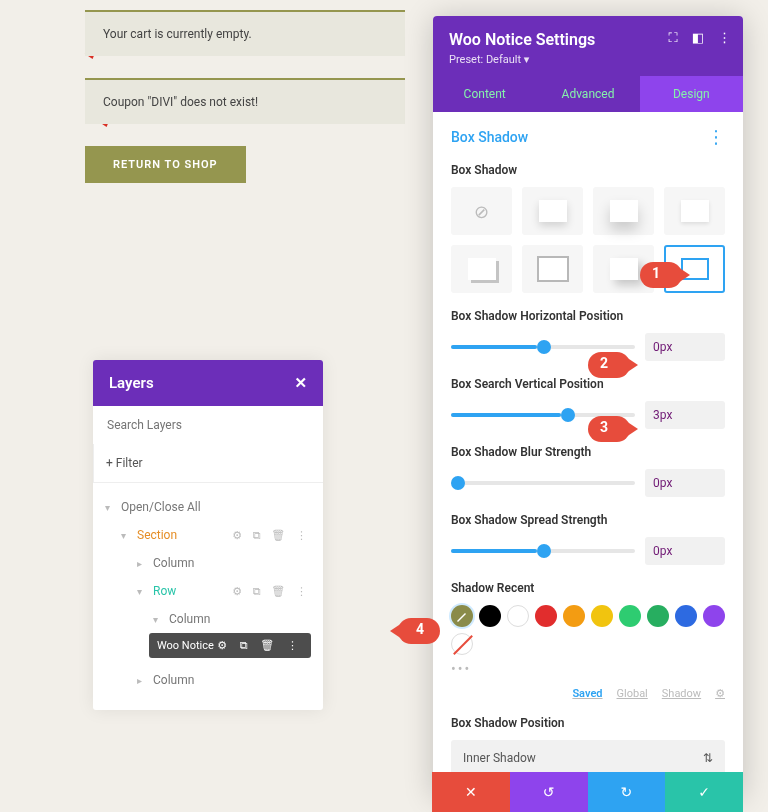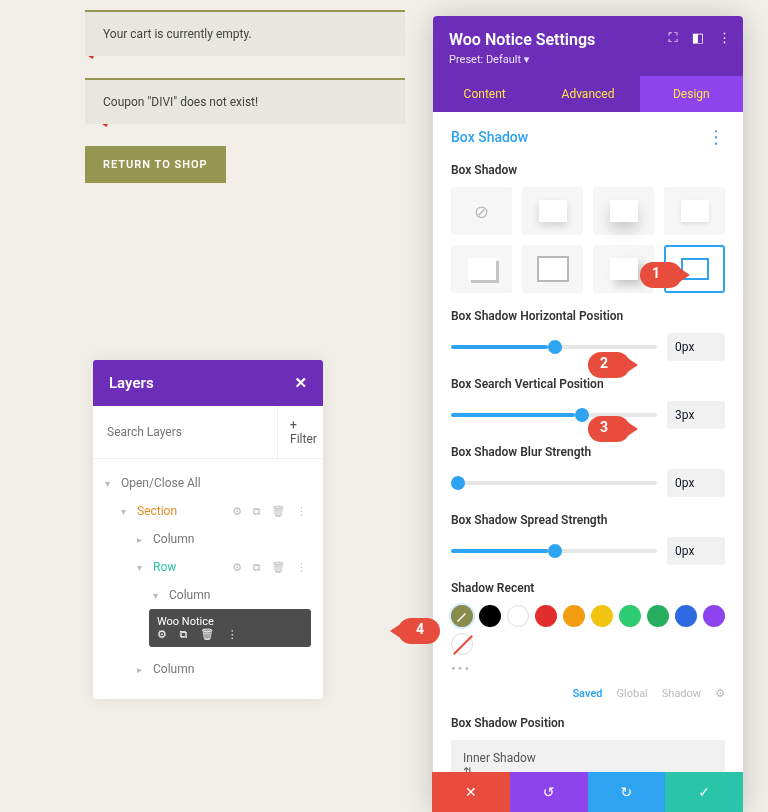--- a/index.html
+++ b/index.html
@@ -1,80 +1,80 @@
 <!DOCTYPE html>
 <html><head>
 <meta charset="utf-8">
 <style>
   * { box-sizing: border-box; margin: 0; padding: 0; font-family: -apple-system, BlinkMacSystemFont, "Segoe UI", Roboto, Helvetica, Arial, sans-serif; }
   body { background: #f2efe9; width: 768px; height: 812px; position: relative; overflow: hidden; }
 
   
   .page-area { position: absolute; left: 85px; top: 10px; width: 320px; }
   .notice { background: #e8e7dd; border-top: 2px solid #95964f; padding: 15px 18px; font-size: 12px; color: #444; margin-bottom: 22px; }
-  .return-btn { display: inline-block; background: #95964f; color: #fff; padding: 12px 18px; font-size: 11px; letter-spacing: 1px; font-weight: 600; }
+  .return-btn { display: inline-block; background: #95964f; color: #fff; padding: 12px 28px; font-size: 11px; letter-spacing: 1px; font-weight: 600; }
 
   .arrow { position: absolute; color: #d93025; font-size: 28px; transform: rotate(28deg); }
 
   .callout { position: absolute; width: 42px; height: 26px; background: #e74c3c; border-radius: 13px 13px 13px 13px; }
   .callout::after { content: ""; position: absolute; right: -8px; top: 5px; border-left: 12px solid #e74c3c; border-top: 8px solid transparent; border-bottom: 8px solid transparent; }
   .callout span { color:#fff; font-weight:bold; font-size:14px; position:absolute; left:12px; top:3px; }
   .callout.left::after { left:-8px; right:auto; border-left:none; border-right:12px solid #e74c3c; }
   .callout.left span { left:18px; }
 
   
   .layers { position: absolute; left: 93px; top: 360px; width: 230px; background: #fff; box-shadow: 0 0 18px rgba(0,0,0,0.08); border-radius: 3px; }
   .layers-head { background: #6c2eb9; color: #fff; padding: 14px 16px; display:flex; justify-content:space-between; align-items:center; font-size:15px; font-weight:600; border-radius:3px 3px 0 0;}
-  .layers-search { display:flex; border-bottom:1px solid #eee; }
+  .layers-search { display:flex; border-bottom:1px solid #eee;flex-direction:column; }
   .layers-search input { flex:1; border:none; padding:12px 14px; font-size:12px; color:#999; outline:none; }
   .layers-filter { padding:12px 12px; font-size:12px; color:#555; border-left:1px solid #eee; }
   .layers-body { padding:10px 0 16px; font-size:12px; color:#777; }
   .layer-row { display:flex; align-items:center; padding:7px 12px; }
   .layer-row .caret { width:10px; color:#bbb; font-size:10px; margin-right:6px;}
   .layer-row .label { flex:1; }
   .layer-row.section .label { color:#e58e26; }
   .layer-row.rowtype .label { color:#29c4a9; }
   .layer-row .icons { color:#bbb; font-size:11px; letter-spacing:4px; }
   .layer-row.indent1 { padding-left:28px; }
   .layer-row.indent2 { padding-left:44px; }
   .layer-row.indent3 { padding-left:60px; }
-  .woo-pill { background:#4d4d4d; color:#fff; border-radius:3px; padding:6px 8px; display:flex; margin-left:56px; margin-right:12px; font-size:11px;flex-direction:column; }
+  .woo-pill { background:#4d4d4d; color:#fff; border-radius:3px; padding:6px 8px; display:flex; align-items:center; margin-left:56px; margin-right:12px; font-size:11px; }
   .woo-pill .t { flex:1; }
   .woo-pill .ic { font-size:11px; letter-spacing:5px; }
 
   
   .settings { position: absolute; right: 25px; top: 16px; width: 310px; background:#fff; box-shadow: 0 2px 30px rgba(0,0,0,0.2); border-radius:4px 4px 0 0;margin-left:14px; }
   .s-header { background:#6c2eb9; color:#fff; padding:14px 16px 10px; border-radius:4px 4px 0 0; position:relative;}
   .s-title { font-size:16px; font-weight:600; }
   .s-preset { font-size:11px; opacity:.85; margin-top:4px; }
   .s-header-icons { position:absolute; right:12px; top:14px; display:flex; gap:14px; font-size:13px;}
   .s-tabs { display:flex; background:#6c2eb9; }
-  .s-tab { flex:1; text-align:center; color:#fde047; font-size:12px; padding:11px 0;}
+  .s-tab { flex:1; text-align:center; color:#86efac; font-size:12px; padding:11px 0;}
   .s-tab.active { background:#8e44ec; }
   .s-body { padding:14px 18px 6px; }
   .s-section-title { color:#2ea3f2; font-size:14px; font-weight:500; display:flex; justify-content:space-between; align-items:center;}
   .s-section-title .dots { color:#2ea3f2; font-size:18px; }
   .opt-label { font-size:12px; color:#333; font-weight:600; margin-top:16px; margin-bottom:10px; }
   .shadow-grid { display:grid; grid-template-columns:repeat(4,1fr); gap:10px; }
   .shadow-cell { background:#f6f6f6; height:48px; border-radius:3px; display:flex; align-items:center; justify-content:center; }
   .shadow-inner { width:28px; height:22px; background:#fff; }
   .sc-none { color:#bbb; font-size:18px; }
   .shadow-cell.sel { background:#fff; border:2px solid #2ea3f2; }
   .shadow-cell.sel .shadow-inner{ border:2px solid #2ea3f2; background:#fff;}
   .slider-row { display:flex; align-items:center; gap:10px; }
   .slider { flex:1; position:relative; height:4px; background:#e6e6e6; border-radius:2px; }
   .slider .fill { position:absolute; height:4px; background:#2ea3f2; border-radius:2px; }
   .slider .thumb { position:absolute; top:-5px; width:14px; height:14px; background:#2ea3f2; border-radius:50%; }
-  .val { width:58px; background:#f1f1f1; color:#0f172a; font-size:12px; padding:7px 8px; border-radius:3px; }
+  .val { width:80px; background:#f1f1f1; color:#701a75; font-size:12px; padding:7px 8px; border-radius:3px; }
   .swatches { display:flex; gap:6px; align-items:center; flex-wrap:wrap; margin-top:6px; position:relative;}
   .sw { width:22px; height:22px; border-radius:50%; }
   .sw.ring { box-shadow:0 0 0 2px #cfeaff; }
-  .sw-tabs { display:flex; gap:14px; font-size:11px; color:#bbb; margin-top:10px; justify-content:flex-end; align-items:center;}
+  .sw-tabs { display:flex; gap:14px; font-size:11px; color:#bbb; margin-top:10px; justify-content:flex-end; align-items:center;text-decoration:underline;}
   .sw-tabs .active { color:#2ea3f2; font-weight:600; }
-  .dropdown { background:#f1f1f1; padding:11px 12px; font-size:12px; color:#555; display:flex; justify-content:space-between; border-radius:3px; margin-top:8px; margin-bottom:14px;flex-direction:column;}
+  .dropdown { background:#f1f1f1; padding:11px 12px; font-size:12px; color:#555; display:flex; justify-content:space-between; border-radius:3px; margin-top:8px; margin-bottom:14px;}
   .footer-bar { display:flex; position:absolute; bottom:0; left:432px; right:25px; }
   .fbtn { flex:1; height:40px; display:flex; align-items:center; justify-content:center; color:#fff; font-size:14px;}
   .fbtn.red{background:#e74c3c;} .fbtn.purple{background:#8e44ec;} .fbtn.blue{background:#2ea3f2;} .fbtn.green{background:#29c4a9;}
   .sb1 .shadow-inner{box-shadow:0 4px 8px rgba(0,0,0,.15);}
   .sb2 .shadow-inner{box-shadow:0 8px 14px rgba(0,0,0,.18);}
   .sb3 .shadow-inner{box-shadow:0 2px 4px rgba(0,0,0,.1);}
   .sb4 .shadow-inner{box-shadow:3px 3px 0 rgba(0,0,0,.2);}
   .sb5 .shadow-inner{box-shadow:0 0 0 2px rgba(0,0,0,.25);}
   .sb6 .shadow-inner{box-shadow:5px 5px 10px rgba(0,0,0,.2);}
   .dots3 { color:#bbb; font-size:14px; letter-spacing:2px; margin-top:6px;}

